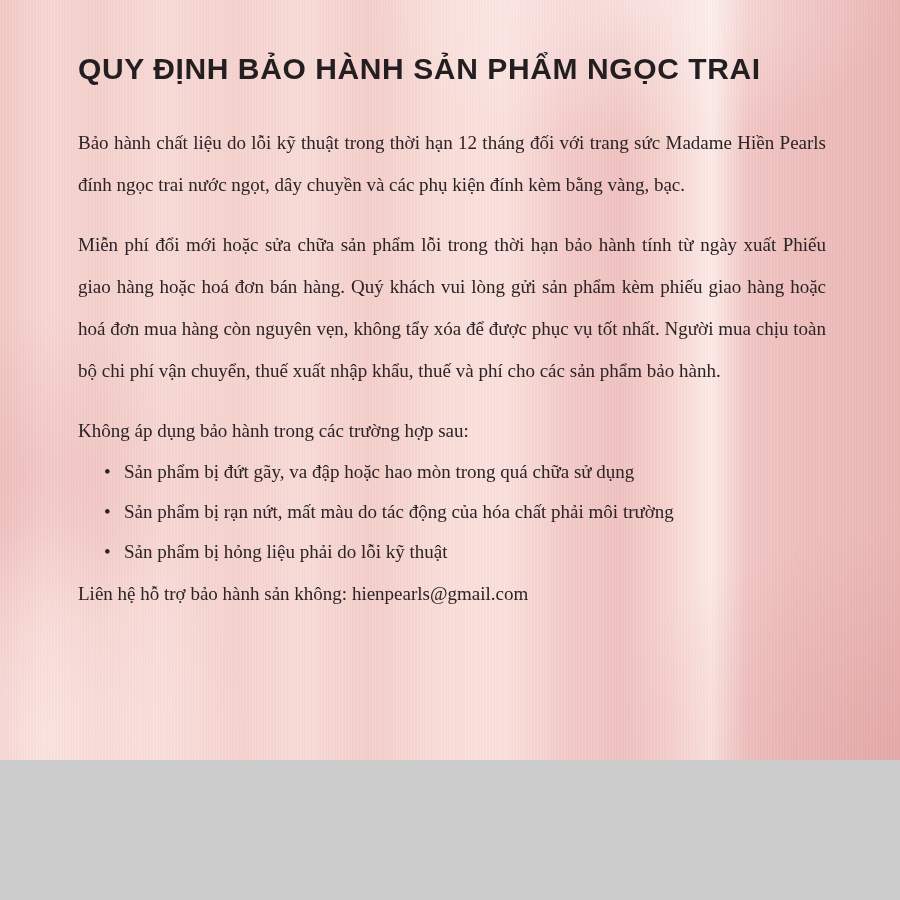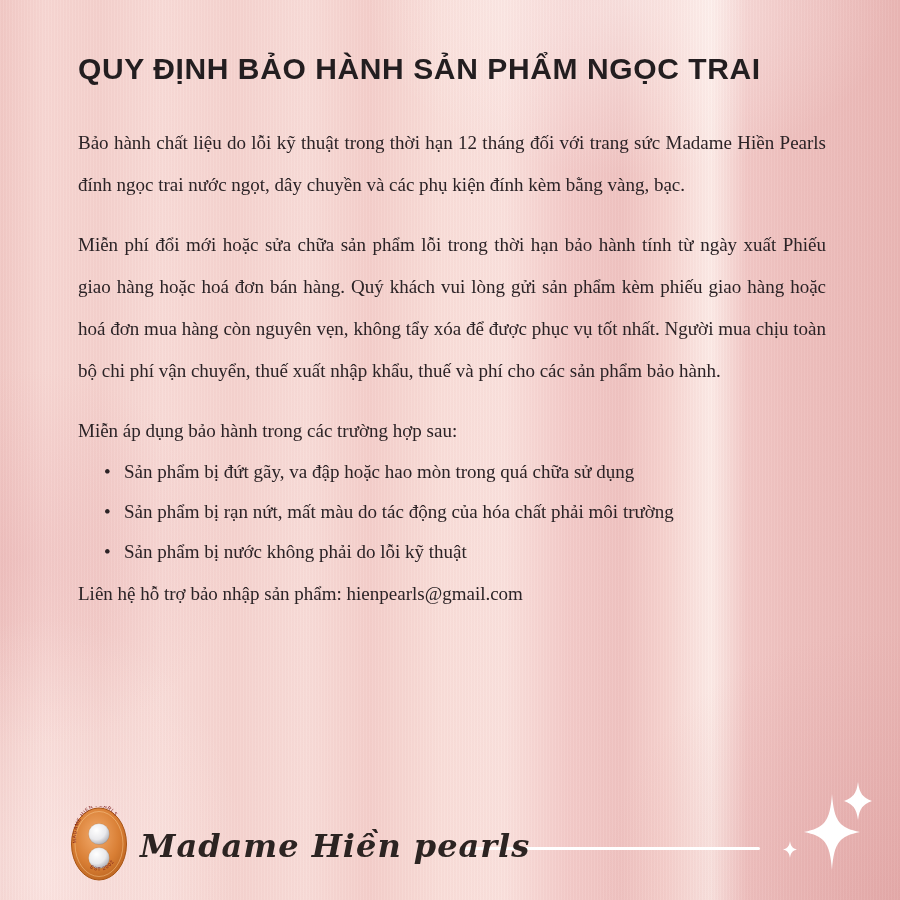--- a/index.html
+++ b/index.html
@@ -1,18 +1,18 @@
 <!DOCTYPE html>
 <html><head>
 <meta charset="utf-8">
 <style>
   * { margin:0; padding:0; box-sizing:border-box; }
   html,body { background:#ccc; }
   .canvas {
-    position:relative; width:900px; height:900px; overflow:hidden;
+    position:relative; width:900px; height:760px; overflow:hidden;
     font-family:"Liberation Serif","DejaVu Serif",serif;
     background-color:#f6d6d2;
     background-image:
       repeating-linear-gradient(90deg, rgba(255,255,255,0.05) 0 1px, rgba(183,124,124,0.035) 1px 3px),
       radial-gradient(42% 28% at 70% 0%, rgba(255,247,245,0.55), transparent 70%),
       radial-gradient(30% 38% at 5% 97%, rgba(255,242,240,0.50), transparent 75%),
       radial-gradient(34% 30% at 2% 62%, rgba(228,164,168,0.30), transparent 70%),
       radial-gradient(45% 42% at 99% 100%, rgba(213,138,140,0.30), transparent 72%),
       linear-gradient(90deg,
         #f1c9c5 0%, #f7d7d3 5%, #f4d1cd 11%, #f8dbd7 18%, #f5d3cf 26%,
@@ -53,38 +53,38 @@
 <body>
 
 <div class="canvas">
 
   <h1 class="title">QUY ĐỊNH BẢO HÀNH SẢN PHẨM NGỌC TRAI</h1>
 
   <div class="content">
     <p class="para">Bảo hành chất liệu do lỗi kỹ thuật trong thời hạn 12 tháng đối với trang sức Madame Hiền Pearls đính ngọc trai nước ngọt, dây chuyền và các phụ kiện đính kèm bằng vàng, bạc.</p>
     <p class="para">Miễn phí đổi mới hoặc sửa chữa sản phẩm lỗi trong thời hạn bảo hành tính từ ngày xuất Phiếu giao hàng hoặc hoá đơn bán hàng. Quý khách vui lòng gửi sản phẩm kèm phiếu giao hàng hoặc hoá đơn mua hàng còn nguyên vẹn, không tẩy xóa để được phục vụ tốt nhất. Người mua chịu toàn bộ chi phí vận chuyển, thuế xuất nhập khẩu, thuế và phí cho các sản phẩm bảo hành.</p>
 
-    <div class="heading">Miễn áp dụng bảo hành trong các trường hợp sau:</div>
+    <div class="heading">Không áp dụng bảo hành trong các trường hợp sau:</div>
 
     <div class="bullets">
       <div class="bullet">
         <span class="marker">•</span>
         <span>Sản phẩm bị đứt gãy, va đập hoặc hao mòn trong quá chữa sử dụng</span>
       </div>
       <div class="bullet">
         <span class="marker">•</span>
         <span>Sản phẩm bị rạn nứt, mất màu do tác động của hóa chất phải môi trường</span>
       </div>
       <div class="bullet">
         <span class="marker">•</span>
-        <span>Sản phẩm bị nước không phải do lỗi kỹ thuật</span>
+        <span>Sản phẩm bị hỏng liệu phải do lỗi kỹ thuật</span>
       </div>
     </div>
 
-    <div class="contact-line">Liên hệ hỗ trợ bảo nhập sản phẩm: hienpearls@gmail.com</div>
+    <div class="contact-line">Liên hệ hỗ trợ bảo hành sản không: hienpearls@gmail.com</div>
   </div>
 
   <div class="divider" style="background:#ffffff;"></div>
 
   <div class="logo">
     <svg class="logo-badge" viewBox="0 0 58 76" xmlns="http://www.w3.org/2000/svg">
       <defs>
         <radialGradient id="copper" cx="45%" cy="38%" r="75%">
           <stop offset="0%" stop-color="#f3ab6c"></stop>
           <stop offset="55%" stop-color="#d97f35"></stop>

